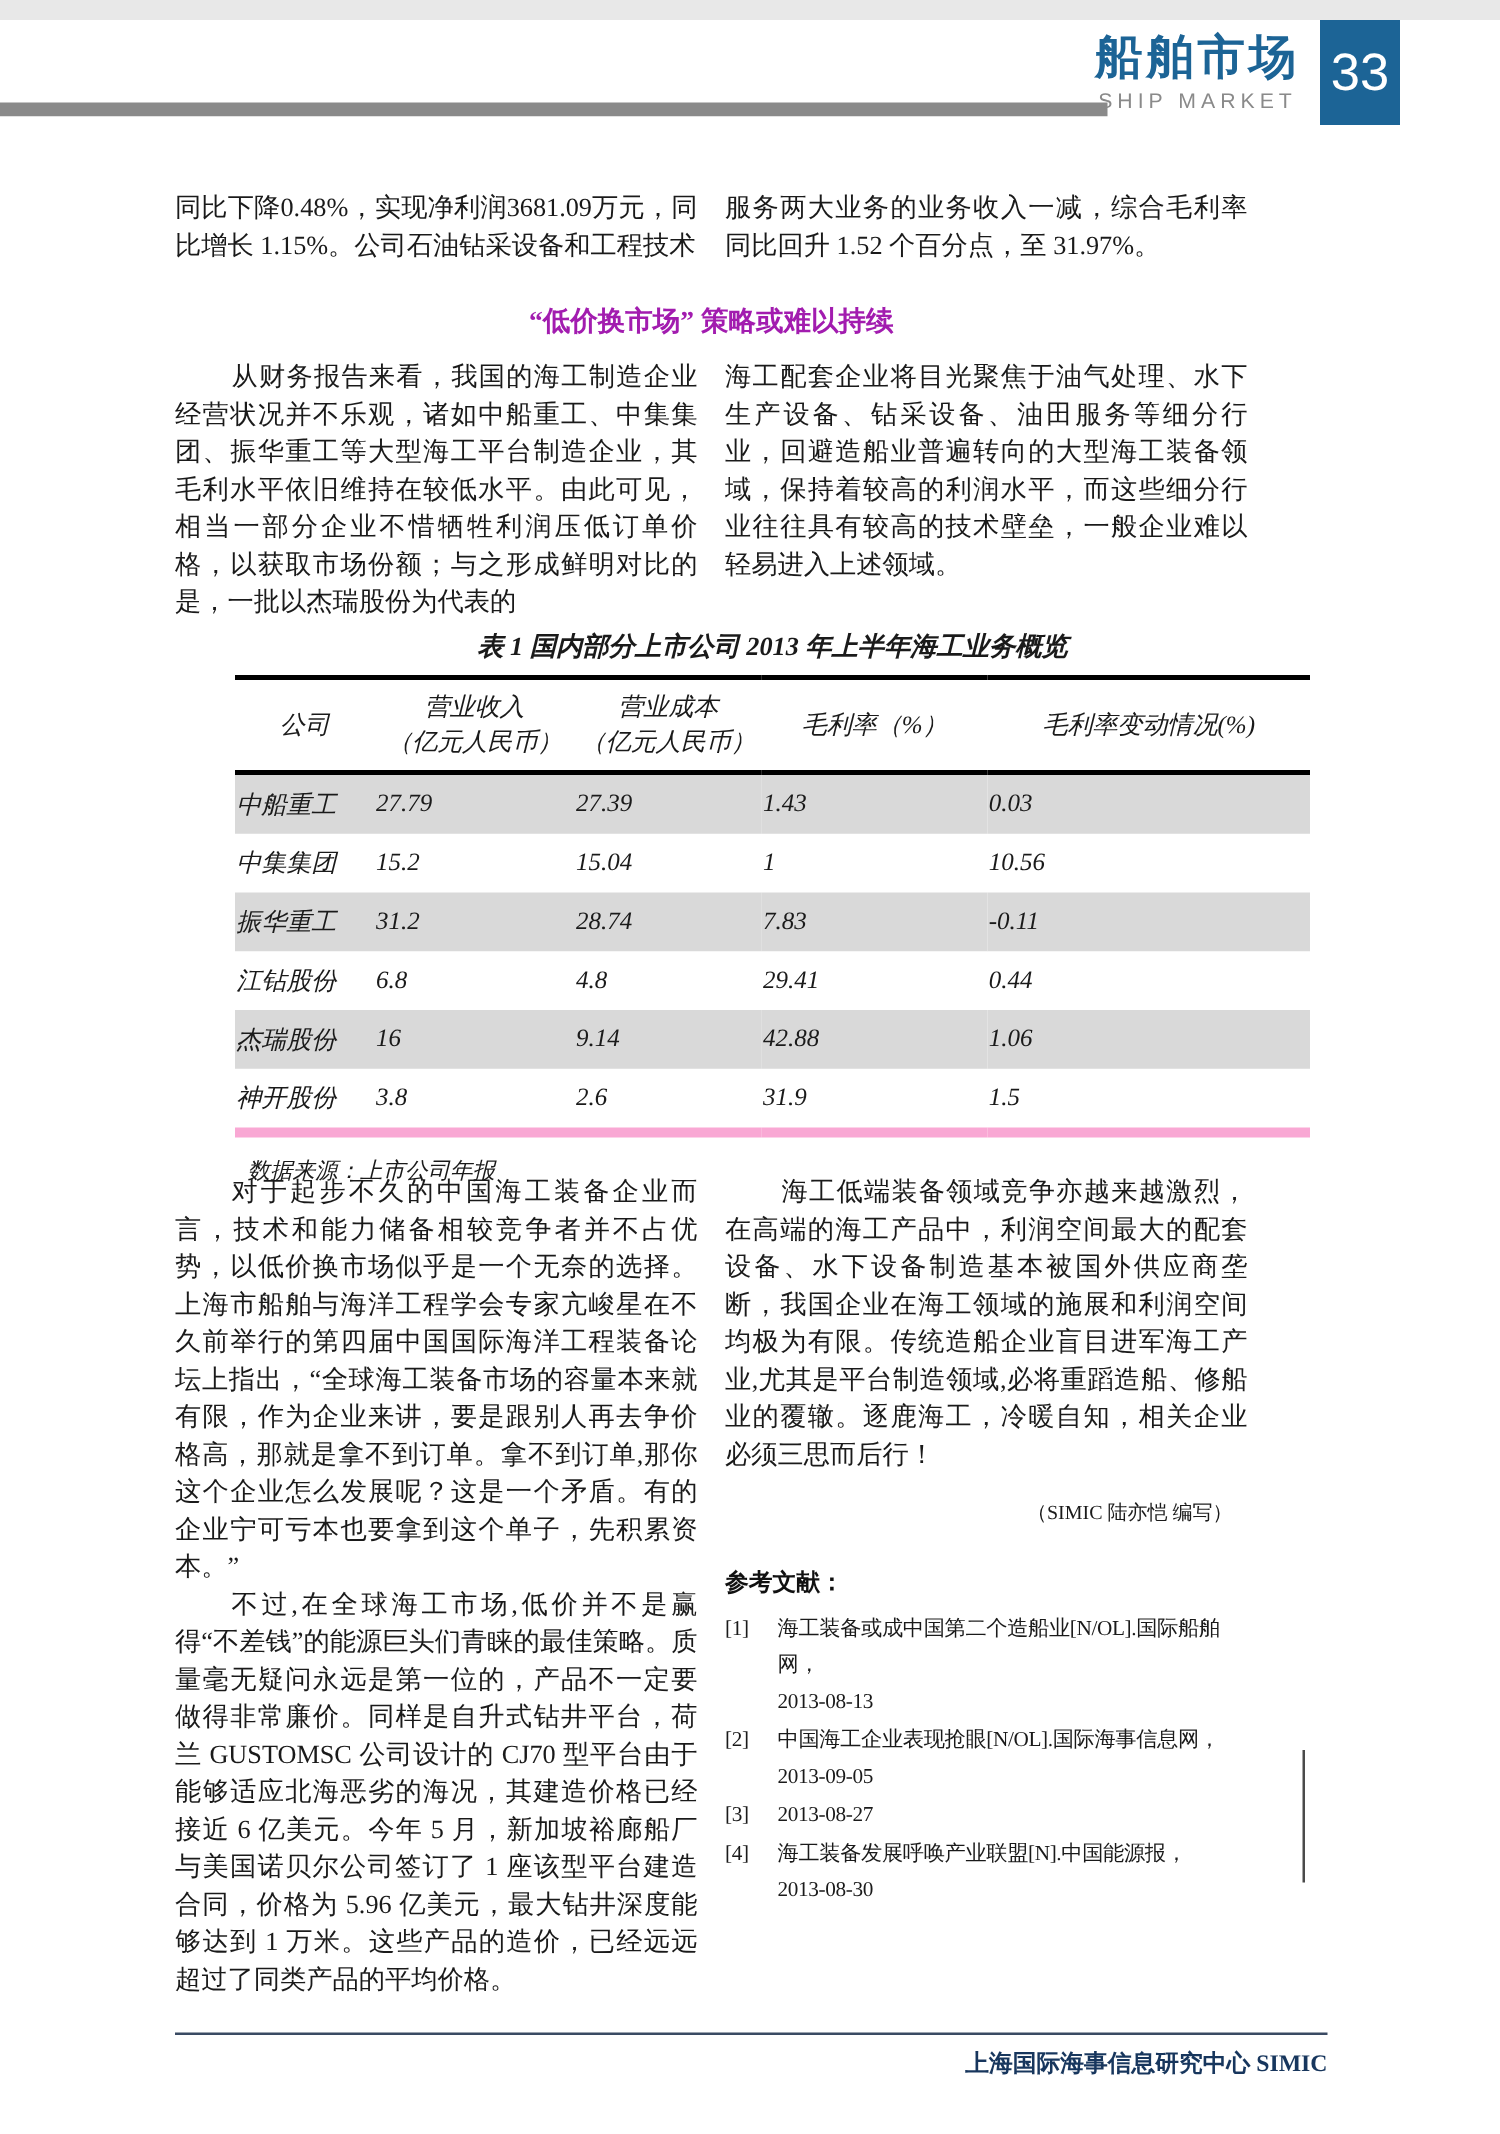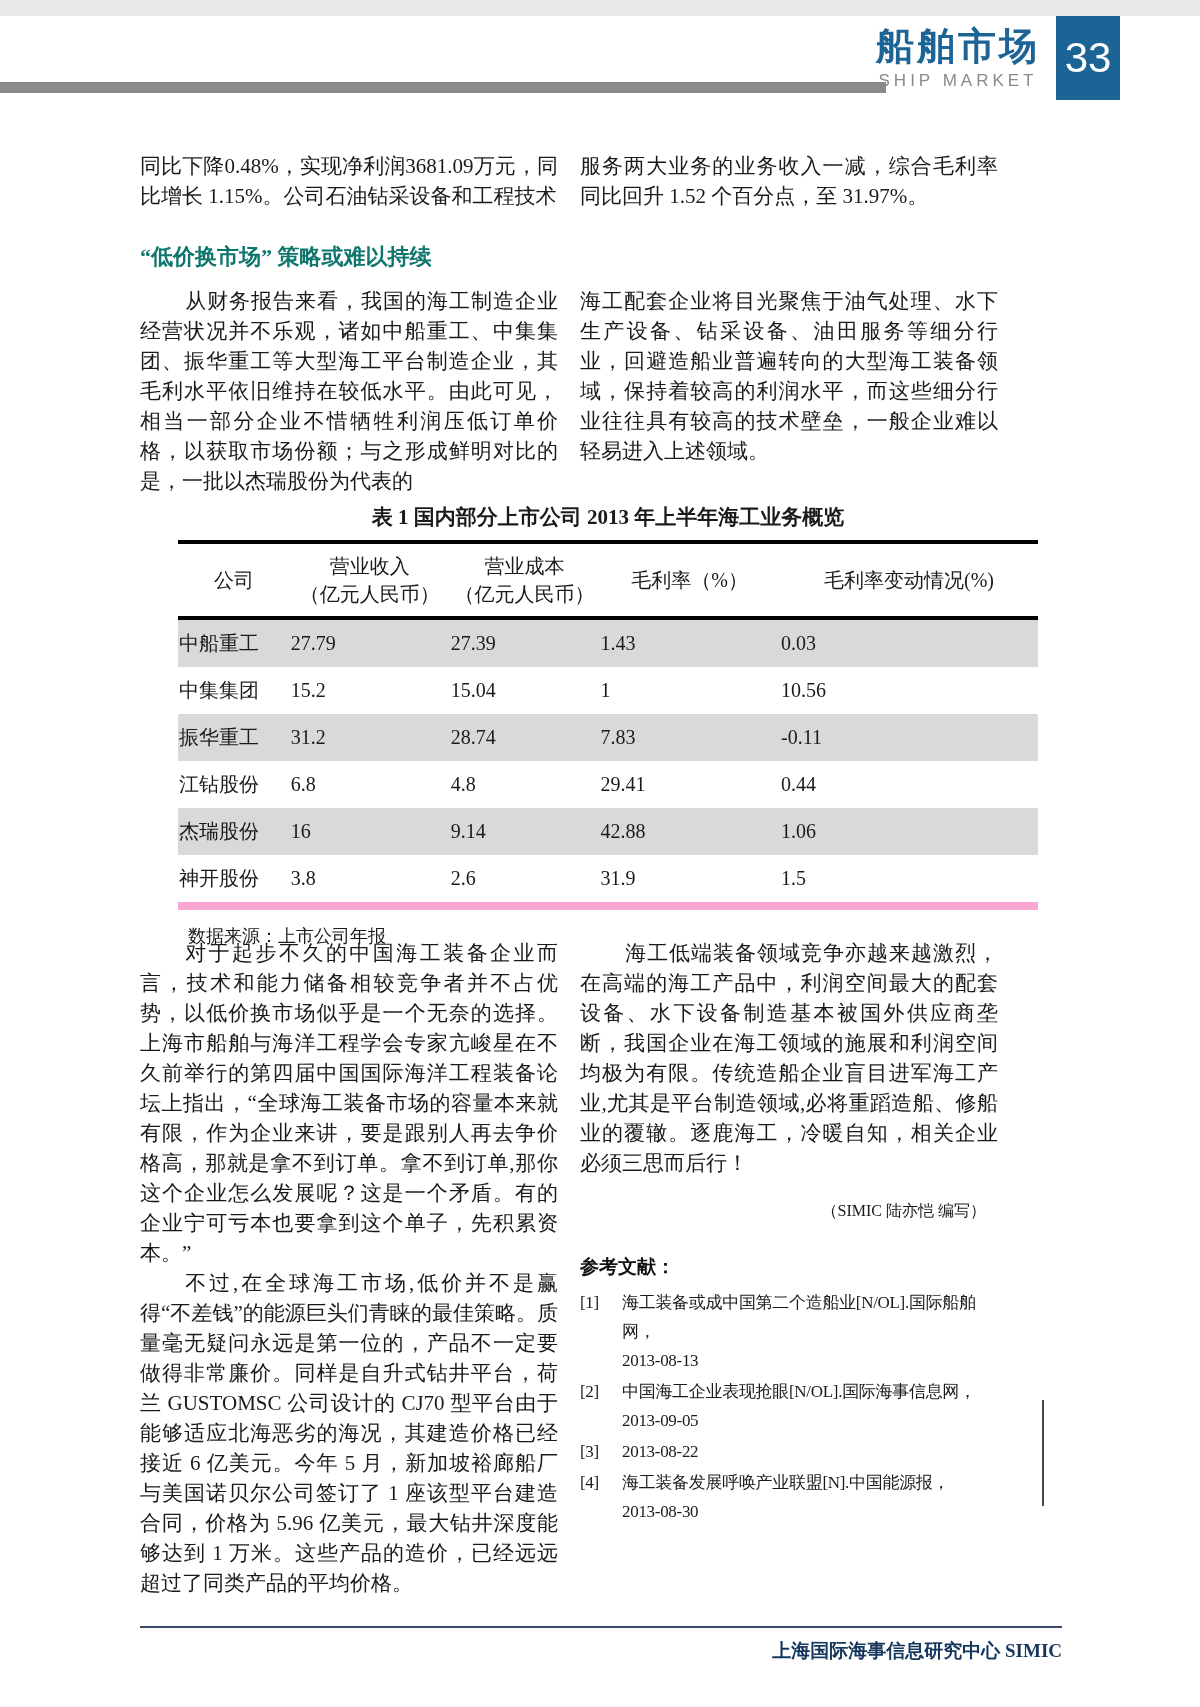--- a/index.html
+++ b/index.html
@@ -23,26 +23,26 @@
     position:absolute; top:0; left:1056px; width:64px; height:84px; background:#1c6496;
     display:flex; align-items:center; justify-content:center;
     font-family:"Liberation Sans","DejaVu Sans",sans-serif; font-size:42px; color:#ffffff;
   }
   
   .two-col{position:absolute; left:140px; width:858px; display:flex; gap:22px;}
   .col{width:418px; font-size:21px; line-height:30px; text-align:justify; text-justify:inter-ideograph;}
   .indent{text-indent:2.15em;}
   .intro-row{top:135px;}
   .section-heading{
-    position:absolute; top:227px; left:140px; width:858px; 
-    font-size:22px; font-weight:bold; color:#0f766e; line-height:28px;
+    position:absolute; top:227px; left:140px; width:858px; text-align:center;
+    font-size:22px; font-weight:bold; color:#a21caf; line-height:28px;
   }
   .para-row{top:270px;}
   
-  .table-block{position:absolute; top:488px; left:178px; width:860px;}
+  .table-block{position:absolute; top:488px; left:188px; width:860px;font-style:italic;}
   .table-title{font-size:21px; font-weight:bold; text-align:center; line-height:26px; margin-bottom:10px;}
   table.data{width:860px; border-collapse:collapse; border-top:4px solid #000; border-bottom:8px solid #f9a8d4;}
   table.data th{
     font-weight:normal; font-size:20px; text-align:center; vertical-align:middle;
     white-space:pre-line; height:70px; line-height:28px; border-bottom:4px solid #000; background:#fff;
   }
   table.data td{font-size:20px; text-align:left; vertical-align:middle; height:45px;}
   table.data tr.odd{background:#d9d9d9;}
   .source-note{font-size:18px; margin-top:14px; padding-left:10px;}
   
@@ -176,21 +176,21 @@
           <div class="ref-item">
             <div class="ref-num">[2]</div>
             <div class="ref-body">
               <div>中国海工企业表现抢眼[N/OL].国际海事信息网，</div>
               <div>2013-09-05</div>
             </div>
           </div>
           <div class="ref-item">
             <div class="ref-num">[3]</div>
             <div class="ref-body">
-              <div>2013-08-22</div>
+              <div>2013-08-27</div>
             </div>
           </div>
           <div class="ref-item">
             <div class="ref-num">[4]</div>
             <div class="ref-body">
               <div>海工装备发展呼唤产业联盟[N].中国能源报，</div>
               <div>2013-08-30</div>
             </div>
           </div>
         </div>

